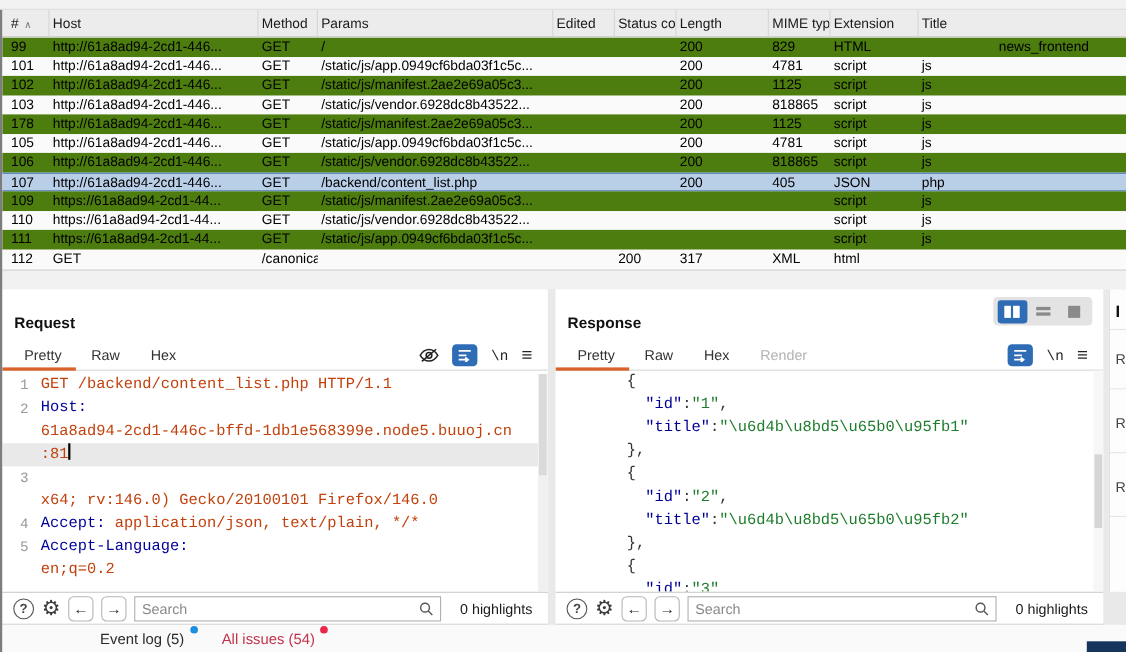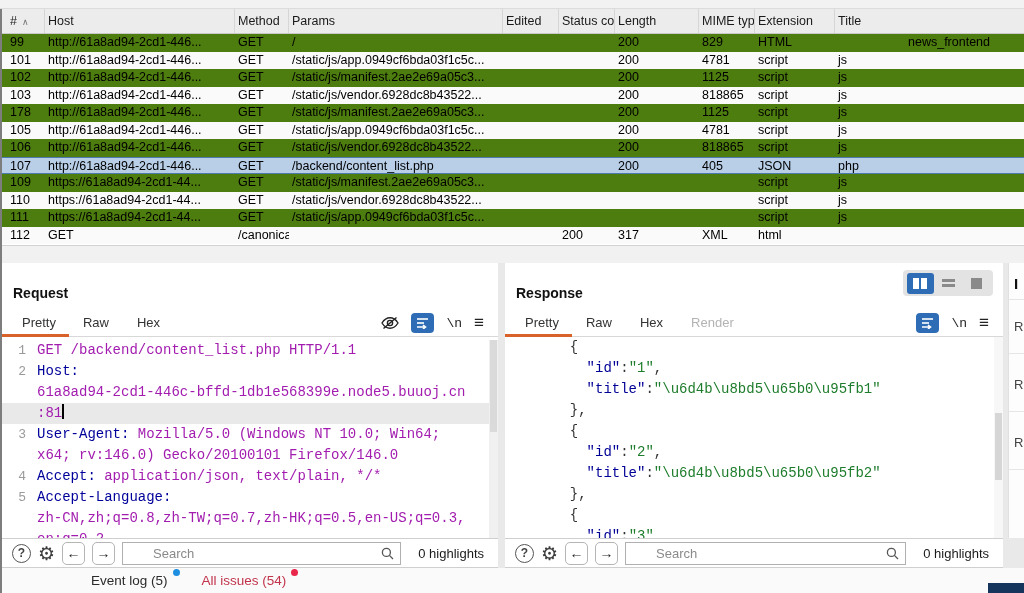--- a/index.html
+++ b/index.html
@@ -45,21 +45,21 @@
   .pretty-btn svg { display:block; }
 
   .editor { position:absolute; left:0; right:0; bottom:0; overflow:hidden; font-family:"Liberation Mono", monospace; font-size:14px; line-height:21px; }
   #request-editor { top:77px; }
   #response-editor { top:74px; }
   .eline { position:relative; height:21px; white-space:pre; }
   .eline .gutter { position:absolute; left:0; top:0; width:24px; text-align:right; color:#9a9a9a; font-size:13px; }
   .eline .code { position:absolute; left:35px; top:0; }
   #response-editor .code { left:48px; }
   .eline.hl { background:#e9e9e9;text-align:center; }
-  .seg-plain { color:#a21caf; }
+  .seg-plain { color:#c2410c; }
   .seg-hname { color:#00009b; }
   .seg-key { color:#000096; }
   .seg-val { color:#1e7d2c; }
   .seg-punct { color:#333; }
   .caret { display:inline-block; width:2px; height:15px; background:#000; vertical-align:-2px; }
 
   .vscroll { position:absolute; width:9px; background:#f0f0f0; }
   #req-scroll { right:0; top:77px; bottom:0; }
   #req-scroll .thumb { position:absolute; top:0; left:1px; width:7px; height:92px; background:#dadada; }
   #resp-scroll { right:0; top:74px; bottom:0; background:#f7f7f7; }
@@ -81,21 +81,21 @@
   .insp-sep { position:absolute; left:0; right:0; height:1px; background:#e6e6e6; }
 
   
   .searchbar { position:absolute; top:538px; height:30px; background:#fff; border-top:1px solid #cfcfcf; border-bottom:1px solid #cfcfcf; display:flex; align-items:center; gap:7px; padding:0 10px; }
   #search-left { left:2px; width:496px; }
   #search-right { left:505px; width:498px; }
   .round-icon { width:19px; height:19px; border:1.6px solid #555; border-radius:50%; font-size:12px; color:#444; display:flex; align-items:center; justify-content:center; font-weight:bold; }
   .gear { font-size:19px; color:#3c3c3c; line-height:19px; }
   .nav-btn { width:23px; height:23px; border:1px solid #b5b5b5; border-radius:5px; background:#fff; font-size:14px; color:#222; display:flex; align-items:center; justify-content:center; }
   .search-box { flex:1; height:23px; border:1px solid #b0b0b0; background:#fff; display:flex; align-items:center; padding:0 6px; }
-  .search-box input { flex:1; border:none; outline:none; font-size:13px; color:#333; font-family:"Liberation Sans",sans-serif; background:transparent;margin-left:24px; }
+  .search-box input { flex:1; border:none; outline:none; font-size:13px; color:#333; font-family:"Liberation Sans",sans-serif; background:transparent; }
   .search-box input::placeholder { color:#8a8a8a; }
   .highlights { font-size:13px; color:#1a1a1a; white-space:nowrap; padding:0 4px 0 10px; }
 
   
   #footer { position:absolute; left:0; top:568px; width:1024px; height:25px; background:#fafafa; display:flex; align-items:center; gap:34px; padding-left:55px; }
   .foot-item { font-size:13.5px; position:relative; cursor:pointer; }
   #event-log { color:#2b2b2b;margin-left:36px; }
   #all-issues { color:#c2344c; }
   .dot { position:absolute; top:-4px; right:-12px; width:7px; height:7px; border-radius:50%; }
   .dot.blue { background:#1e8fe0; }
@@ -305,25 +305,24 @@
           </svg>
       </span>
       <span class="nl-icon">\n</span>
       <span class="menu-icon">≡</span>
     </div>
     <div class="editor" id="request-editor">
         <div class="eline"><span class="gutter">1</span><span class="code"><span class="seg-plain">GET /backend/content_list.php HTTP/1.1</span></span></div>
         <div class="eline"><span class="gutter">2</span><span class="code"><span class="seg-hname">Host:</span></span></div>
         <div class="eline"><span class="gutter"></span><span class="code"><span class="seg-plain">61a8ad94-2cd1-446c-bffd-1db1e568399e.node5.buuoj.cn</span></span></div>
         <div class="eline hl"><span class="gutter"></span><span class="code"><span class="seg-plain">:81</span><span class="caret"></span></span></div>
-        <div class="eline"><span class="gutter">3</span><span class="code"><span class="seg-hname">User-Agent:</span><span class="seg-plain"> Mozilla/5.0 (Windows NT 10.0; Win64;</span></span></div>
+        <div class="eline"><span class="gutter">3</span></div>
         <div class="eline"><span class="gutter"></span><span class="code"><span class="seg-plain">x64; rv:146.0) Gecko/20100101 Firefox/146.0</span></span></div>
         <div class="eline"><span class="gutter">4</span><span class="code"><span class="seg-hname">Accept:</span><span class="seg-plain"> application/json, text/plain, */*</span></span></div>
         <div class="eline"><span class="gutter">5</span><span class="code"><span class="seg-hname">Accept-Language:</span></span></div>
-        <div class="eline"><span class="gutter"></span><span class="code"><span class="seg-plain">zh-CN,zh;q=0.8,zh-TW;q=0.7,zh-HK;q=0.5,en-US;q=0.3,</span></span></div>
         <div class="eline"><span class="gutter"></span><span class="code"><span class="seg-plain">en;q=0.2</span></span></div>
       </div>
     <div class="vscroll" id="req-scroll">
         <div class="thumb"></div>
       </div>
   </div>
 
   <div class="panel" id="response-panel">
     <div class="layout-group">
       <span class="layout-btn active">

